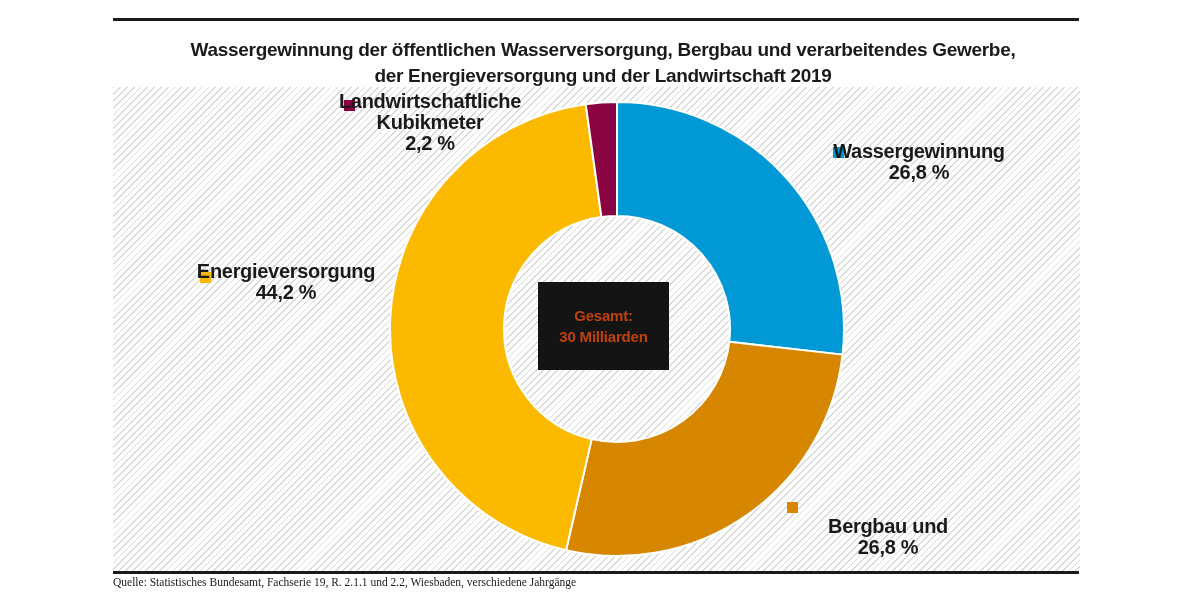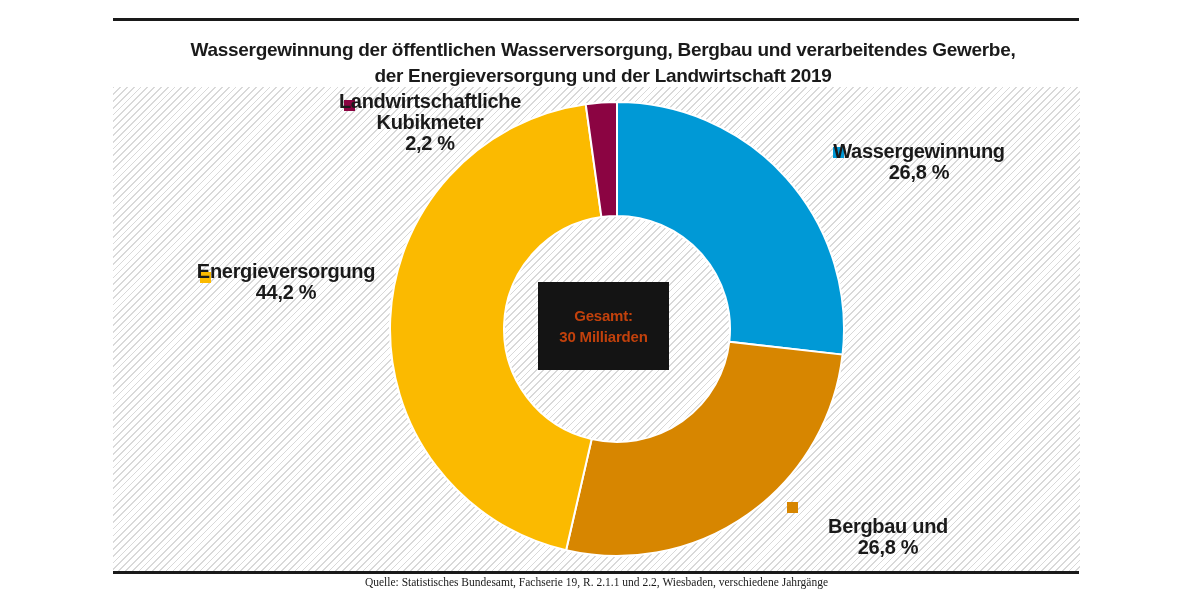--- a/index.html
+++ b/index.html
@@ -37,21 +37,21 @@
   .callout-landwirtschaft{left:207px;top:4px;}
   .callout-wasserversorgung{left:696px;top:54px;}
   .callout-energie{left:63px;top:174px;}
   .callout-bergbau{left:665px;top:429px;}
   .marker{position:absolute;width:11px;height:11px;}
   .marker-landwirtschaft{left:231px;top:13px;}
   .marker-wasserversorgung{left:720px;top:60px;}
   .marker-energie{left:87px;top:185px;}
   .marker-bergbau{left:674px;top:415px;}
   .source{
-    position:absolute;left:113px;top:576px;width:967px;text-align:center;
+    position:absolute;left:113px;top:576px;width:967px;text-align:left;
     font-family:"Liberation Serif",serif;font-size:11.5px;color:#1a1a1a;
   }
 </style>
 </head>
 <body>
 
 <div class="rule rule-top"></div>
 
 <h1 class="title">
   <span>Wassergewinnung der öffentlichen Wasserversorgung, Bergbau und verarbeitendes Gewerbe,</span><br>

